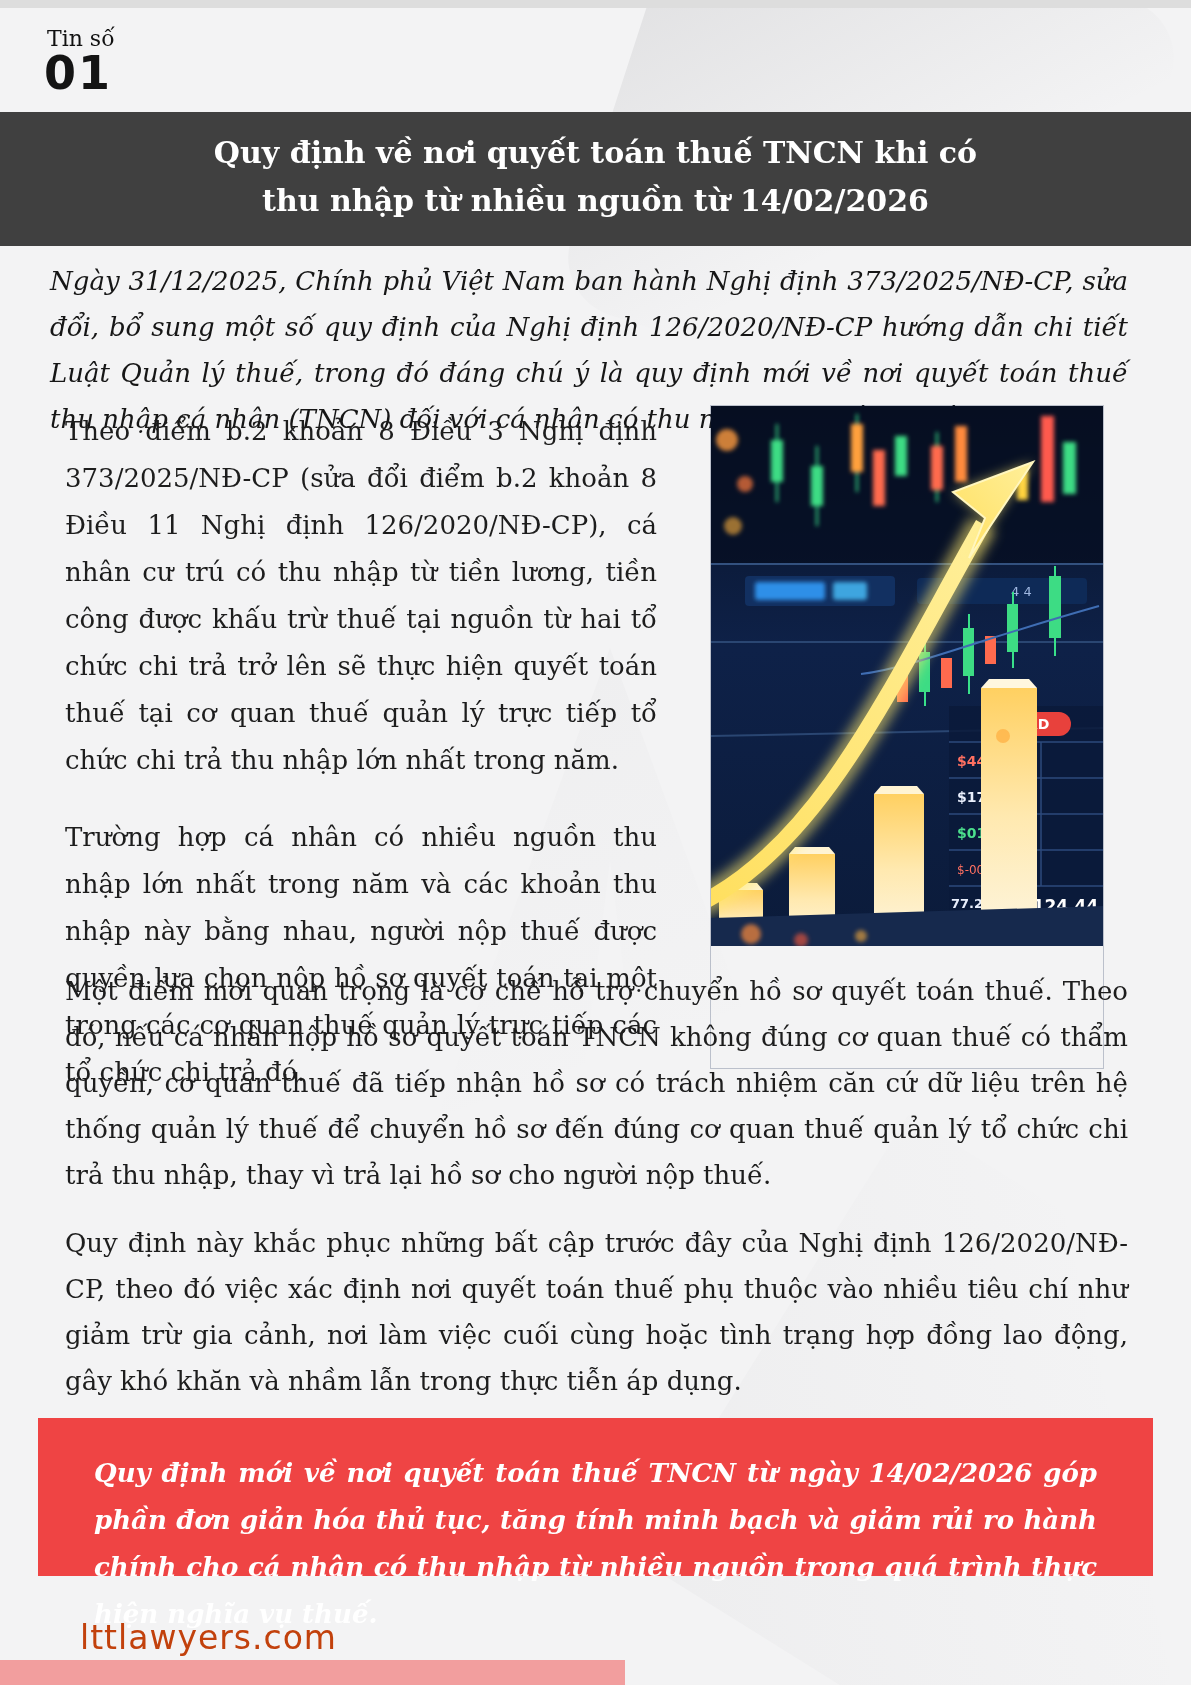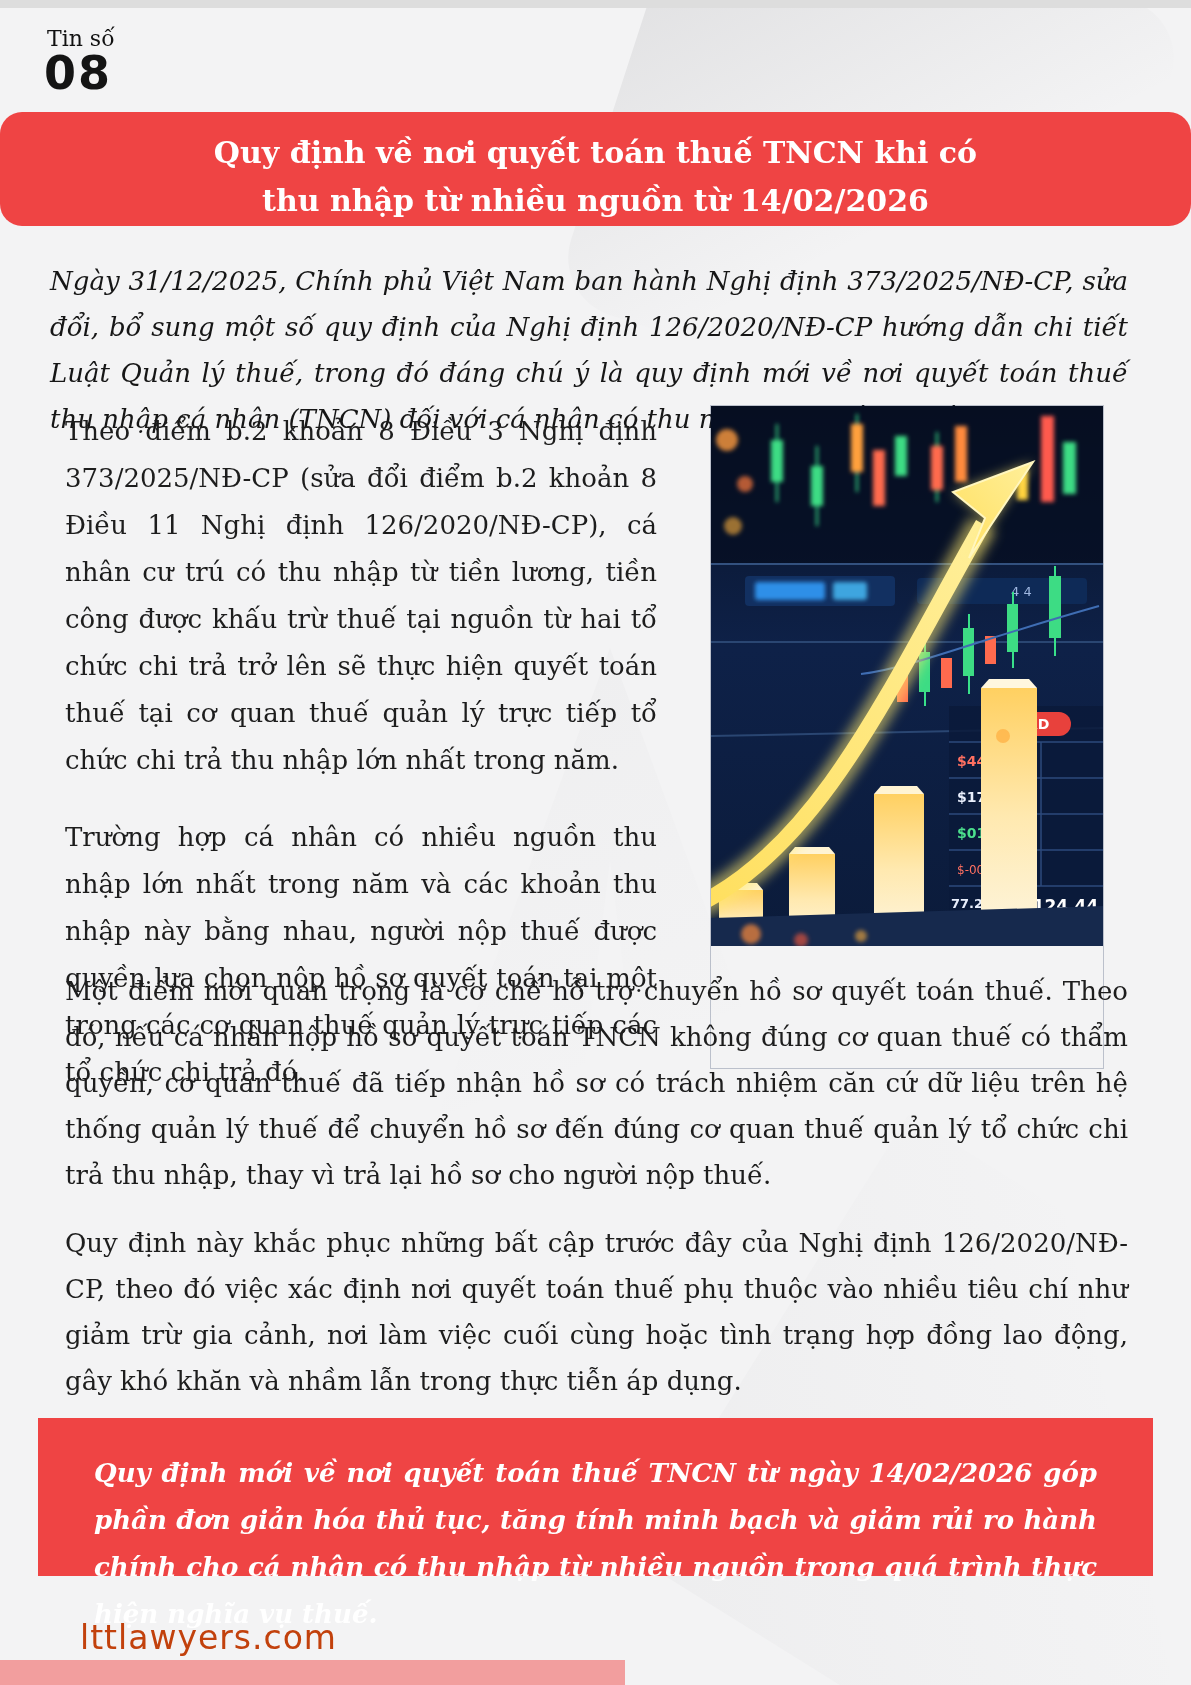--- a/index.html
+++ b/index.html
@@ -13,22 +13,22 @@
   .wm2{top:640px;left:330px;width:560px;height:760px;opacity:.05;
        background:linear-gradient(160deg,#8a8a90 0%,transparent 55%);
        clip-path:polygon(50% 0,100% 100%,62% 100%,50% 28%,38% 100%,0 100%);}
   .wm3{bottom:-40px;right:-60px;width:520px;height:520px;opacity:.06;
        background:linear-gradient(45deg,#97979d,transparent 70%);transform:rotate(32deg);}
   
   .issue-label{position:absolute;left:47px;top:18px;font-size:22px;color:#111;}
   .issue-number{position:absolute;left:44px;top:38px;font-family:"DejaVu Sans",sans-serif;
         font-weight:bold;font-size:46px;letter-spacing:2px;color:#141414;}
   
-  .banner{position:absolute;left:0;top:104px;width:1191px;height:114px;background:#ef4444;
-        text-align:center;border-radius:22px;}
+  .banner{position:absolute;left:0;top:104px;width:1191px;height:134px;background:#404040;
+        text-align:center;}
   .banner .tl{color:#fff;font-weight:bold;font-size:30px;line-height:48px;}
   .banner .tl.first{margin-top:17px;}
   
   .intro{position:absolute;left:50px;top:250px;width:1078px;margin:0;font-style:italic;
         font-size:26px;line-height:46px;text-align:justify;color:#161616;}
   
   .leftcol{position:absolute;left:65px;top:400px;width:592px;}
   .leftcol p{margin:0 0 30px 0;font-size:26px;line-height:47px;text-align:justify;}
   .photo{position:absolute;left:711px;top:398px;width:392px;height:662px;overflow:hidden;
         box-shadow:0 0 0 1px rgba(20,40,80,.25);}
@@ -49,21 +49,21 @@
 </head>
 <body>
 
 <div class="page">
 
   <div class="wm wm1"></div>
   <div class="wm wm2"></div>
   <div class="wm wm3"></div>
 
   <div class="issue-label">Tin số</div>
-  <div class="issue-number">08</div>
+  <div class="issue-number">01</div>
 
   <div class="banner">
     <div class="tl first">Quy định về nơi quyết toán thuế TNCN khi có</div>
     <div class="tl">thu nhập từ nhiều nguồn từ 14/02/2026</div>
   </div>
 
   <p class="intro">Ngày 31/12/2025, Chính phủ Việt Nam ban hành Nghị định 373/2025/NĐ-CP, sửa đổi, bổ sung một số quy định của Nghị định 126/2020/NĐ-CP hướng dẫn chi tiết Luật Quản lý thuế, trong đó đáng chú ý là quy định mới về nơi quyết toán thuế thu nhập cá nhân (TNCN) đối với cá nhân có thu nhập từ nhiều nguồn.</p>
 
   <div class="leftcol">
     <p>Theo điểm b.2 khoản 8 Điều 3 Nghị định 373/2025/NĐ-CP (sửa đổi điểm b.2 khoản 8 Điều 11 Nghị định 126/2020/NĐ-CP), cá nhân cư trú có thu nhập từ tiền lương, tiền công được khấu trừ thuế tại nguồn từ hai tổ chức chi trả trở lên sẽ thực hiện quyết toán thuế tại cơ quan thuế quản lý trực tiếp tổ chức chi trả thu nhập lớn nhất trong năm.</p>

